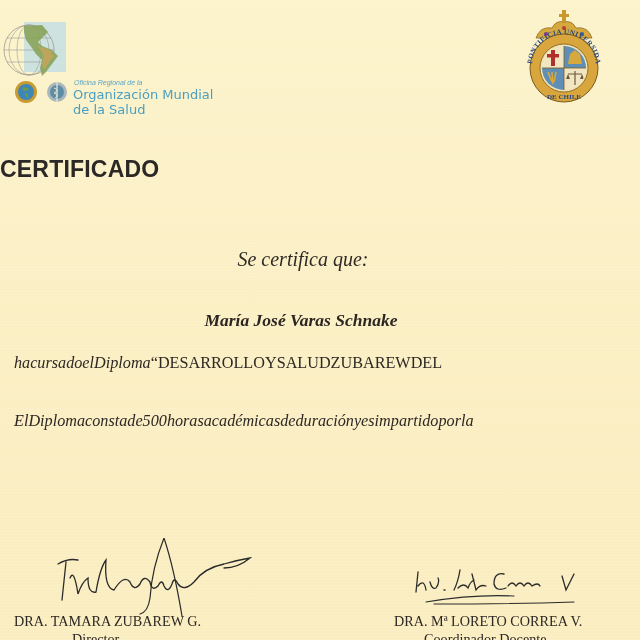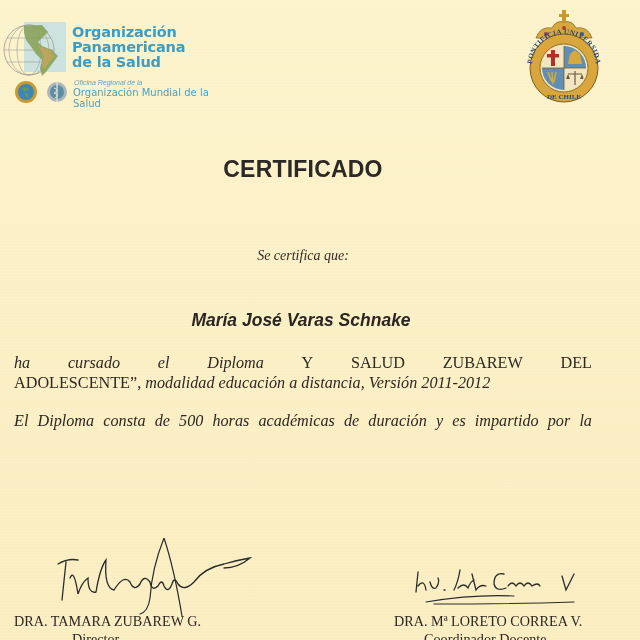--- a/index.html
+++ b/index.html
@@ -56,21 +56,21 @@
       font-family: "Liberation Sans", sans-serif;
       font-style: italic;
       font-size: 7px;
       color: #5aa6c6;
     }
     .ops-sub {
       position: absolute;
       left: 71px;
       top: 73px;
       font-family: "DejaVu Sans", sans-serif;
-      font-size: 10px;
+      font-size: 13px;
       color: #4b9fc1;
     }
     .ops-emblem1 {
       position: absolute;
       left: 12px;
       top: 66px;
       width: 24px;
       height: 24px;
     }
     .ops-emblem2 {
@@ -88,44 +88,44 @@
       top: 8px;
       width: 92px;
       height: 96px;
     }
 
     .title {
       position: absolute;
       left: 0;
       width: 606px;
       top: 156px;
-      text-align: center;
+      text-align: left;
       font-family: "Liberation Sans", sans-serif;
       font-weight: bold;
       font-size: 23px;
       color: #2b2826;
       letter-spacing: 0.2px;
     }
     .certifies {
       position: absolute;
       left: 0;
       width: 606px;
       top: 248px;
       text-align: center;
       font-style: italic;
-      font-size: 14px;
+      font-size: 20px;
       color: #2f2a26;
     }
     .recipient {
       position: absolute;
       left: 0;
       width: 602px;
       top: 310px;
       text-align: center;
-      font-family: Liberation Sans, sans-serif;
+      font-family: Liberation Serif, serif;
       font-style: italic;
       font-weight: bold;
       font-size: 17.5px;
       color: #2b2622;
     }
     .para {
       position: absolute;
       left: 14px;
       width: 578px;
       font-size: 16.2px;
@@ -133,21 +133,20 @@
       color: #2d2824;
     }
     .para1 { top: 353px; }
     .para2 { top: 411px; }
     .line {
       display: block;
       white-space: nowrap;
     }
     .justify {
       display: flex;
-      justify-content: space-between;
     }
     .it { font-style: italic; }
 
     .sig-left {
       position: absolute;
       left: 54px;
       top: 538px;
       width: 210px;
       height: 80px;
     }
@@ -180,25 +179,20 @@
     <rect x="22" y="2" width="42" height="50" fill="#b9dbe8" opacity="0.7"></rect>
     <circle cx="27" cy="30" r="25" fill="none" stroke="#9a9a92" stroke-width="0.8"></circle>
     <ellipse cx="27" cy="30" rx="12" ry="25" fill="none" stroke="#9a9a92" stroke-width="0.6"></ellipse>
     <ellipse cx="27" cy="30" rx="20" ry="25" fill="none" stroke="#9a9a92" stroke-width="0.6"></ellipse>
     <line x1="2" y1="30" x2="52" y2="30" stroke="#9a9a92" stroke-width="0.6"></line>
     <line x1="5" y1="18" x2="49" y2="18" stroke="#9a9a92" stroke-width="0.6"></line>
     <line x1="5" y1="42" x2="49" y2="42" stroke="#9a9a92" stroke-width="0.6"></line>
     <path d="M22 6 L40 5 L46 12 L40 18 L36 22 L40 26 L50 30 L56 36 L50 44 L44 52 L40 56 L38 48 L40 40 L34 34 L30 28 L24 20 L22 12 Z" fill="#8aa35a" opacity="0.9"></path>
     <path d="M36 26 L48 30 L52 36 L46 44 L42 50 L40 44 L42 36 Z" fill="#c9a45a" opacity="0.8"></path>
   </svg>
-  <div class="ops-title">
-    <div>Organización</div>
-    <div>Panamericana</div>
-    <div>de la Salud</div>
-  </div>
   <svg class="ops-emblem1" viewBox="0 0 24 24">
     <circle cx="12" cy="12" r="11" fill="#c99b2e"></circle>
     <circle cx="12" cy="12" r="8" fill="#3d86b8"></circle>
     <path d="M8 8 Q12 6 15 9 Q13 12 10 11 Z M11 13 Q15 13 14 18 Q11 17 11 13 Z" fill="#6a9b4e"></path>
   </svg>
   <svg class="ops-emblem2" viewBox="0 0 24 24">
     <circle cx="12" cy="12" r="10" fill="#a9b8bb"></circle>
     <circle cx="12" cy="12" r="7" fill="#5e8ea6"></circle>
     <line x1="12" y1="2" x2="12" y2="22" stroke="#e9e4d2" stroke-width="1.3"></line>
     <path d="M9 8 Q15 10 9 13 Q15 15 10 18" fill="none" stroke="#e9e4d2" stroke-width="1"></path>
@@ -253,26 +247,26 @@
 <div class="title">CERTIFICADO</div>
 <div class="certifies">Se certifica que:</div>
 <div class="recipient">María José Varas Schnake</div>
 
 <div class="para para1">
   <span class="line justify">
     <span class="it">ha</span>
     <span class="it">cursado</span>
     <span class="it">el</span>
     <span class="it">Diploma</span>
+    <span>“DESARROLLO</span>
     <span>Y</span>
     <span>SALUD</span>
     <span>ZUBAREW</span>
     <span>DEL</span>
   </span>
-  <span class="line"><span>ADOLESCENTE”,</span><span class="it" style="white-space:pre"> modalidad educación a distancia, Versión 2011-2012</span></span>
 </div>
 
 <div class="para para2">
   <span class="line justify it">
     <span>El</span>
     <span>Diploma</span>
     <span>consta</span>
     <span>de</span>
     <span>500</span>
     <span>horas</span>

